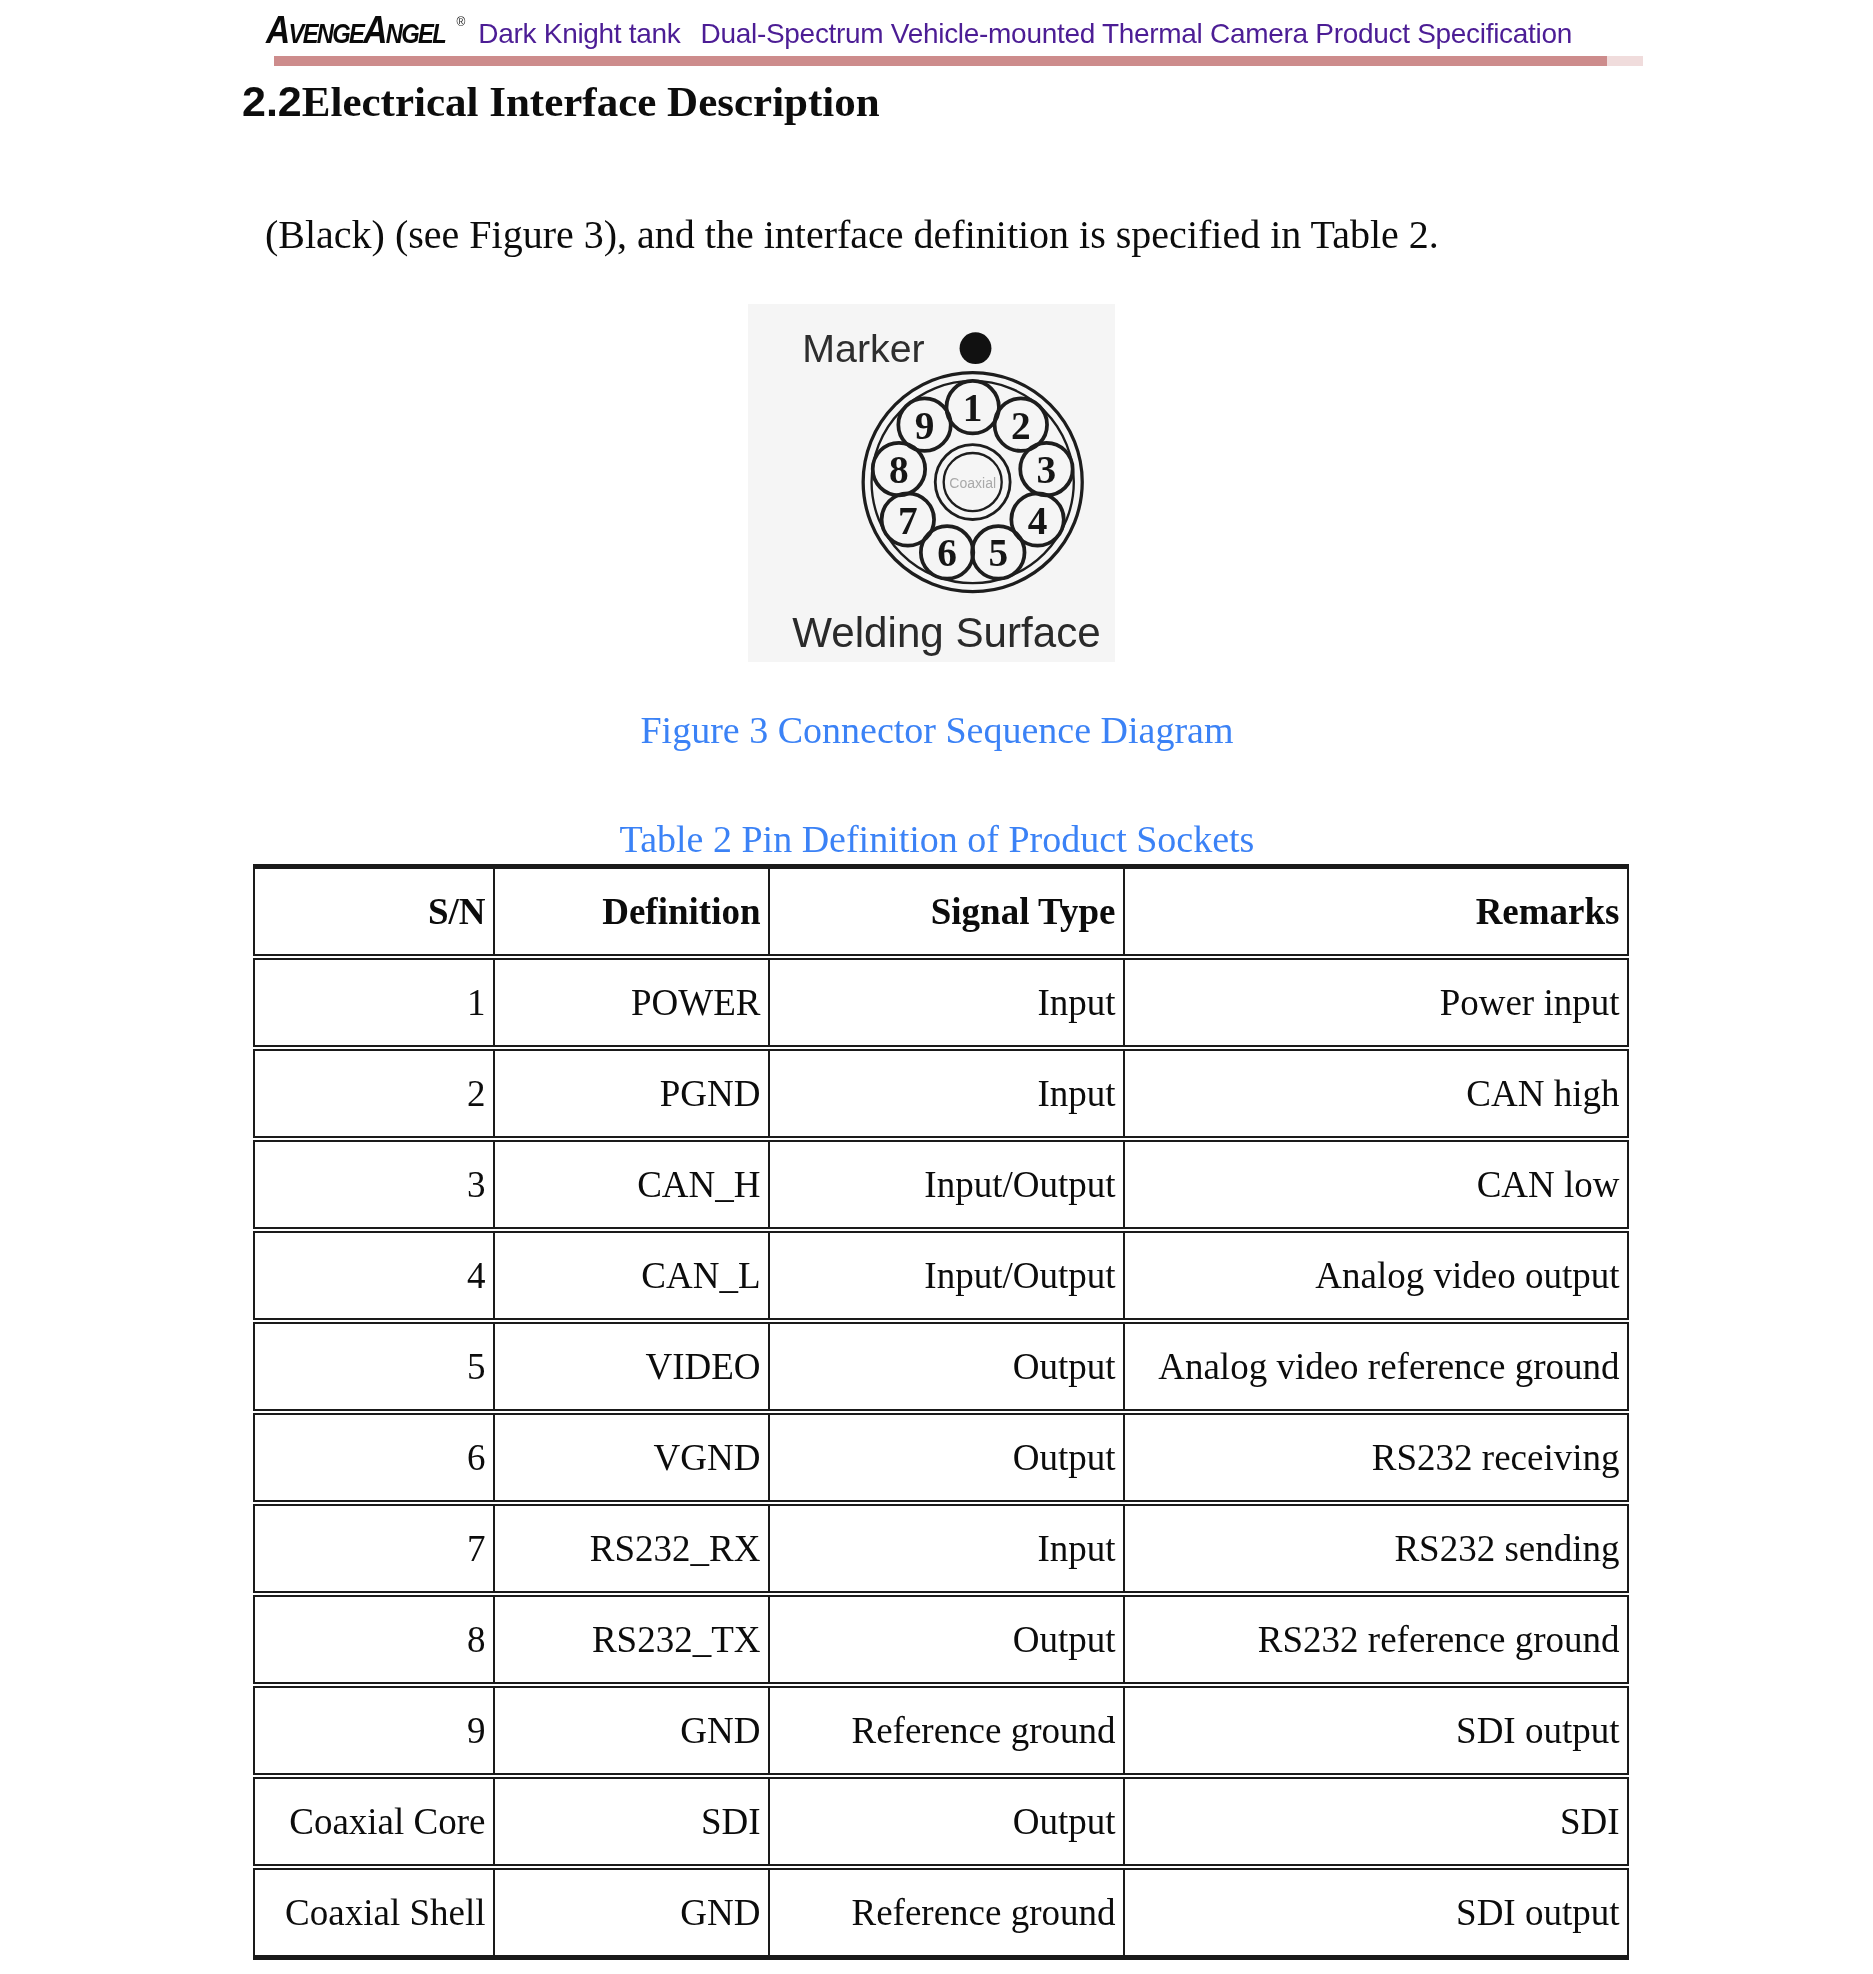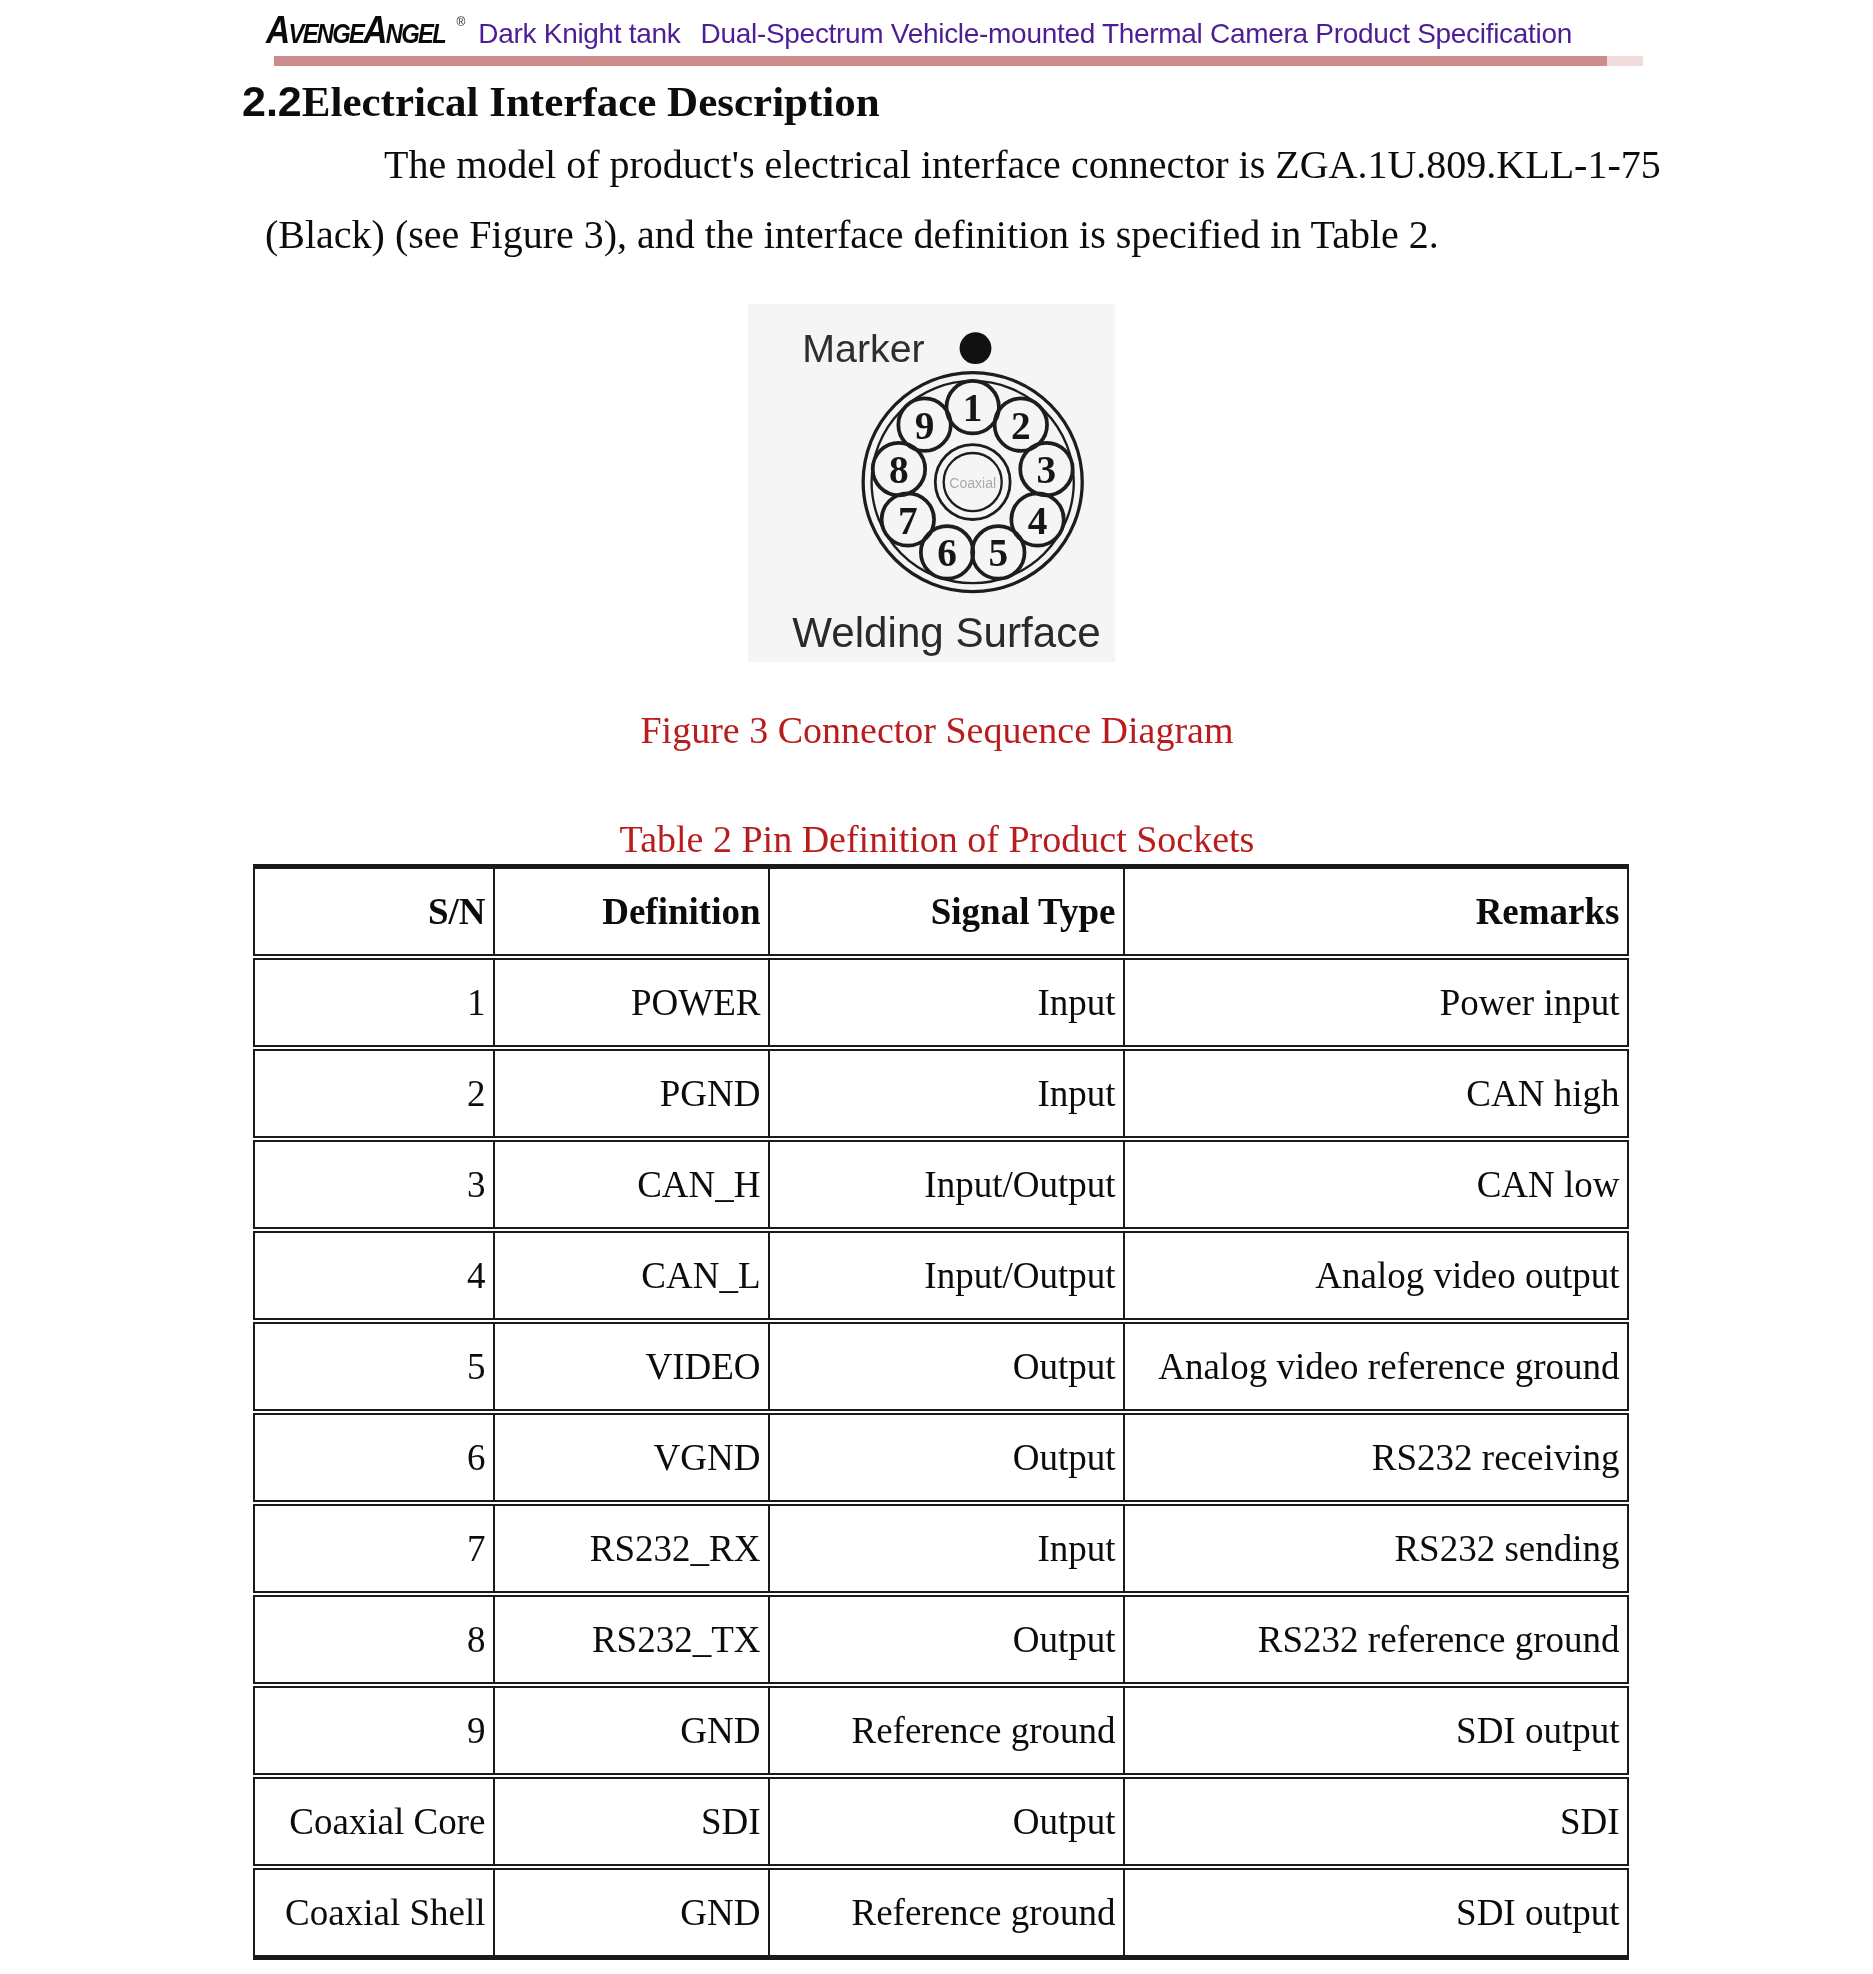--- a/index.html
+++ b/index.html
@@ -61,21 +61,21 @@
   .para-line1 { left:384px; top:142px; }
   .para-line2 { left:265px; top:212px; }
 
   
   .figure-box {
     position:absolute; left:748px; top:304px; width:367px; height:358px;
     background:#f5f5f5;
   }
   .figure-caption, .table-title {
     position:absolute; left:0; width:1874px; text-align:center;
-    font-size:38px; font-family:"Liberation Serif", serif; color:#b91c1c;
+    font-size:38px; font-family:"Liberation Serif", serif; color:#3b82f6;
   }
   .figure-caption { top:708px; }
   .table-title    { top:817px; }
 
   
   table.pin-table {
     position:absolute; left:253px; top:864px;
     width:1374px; border-collapse:collapse; table-layout:fixed;
     border:2.8px solid #1a1a1a; border-top:5.6px solid #1a1a1a; border-bottom:5.6px solid #1a1a1a;
     font-family:"Liberation Serif", serif; font-size:37px; color:#0c0c0c;
@@ -104,21 +104,20 @@
     <span class="hdr-t1">Dark Knight tank</span>
     <span class="hdr-t2">Dual-Spectrum Vehicle-mounted Thermal Camera Product Specification</span>
   </div>
   <div class="hdr-underline"></div>
   <div class="hdr-underline-ext"></div>
 
   <div class="section-heading">
     <span class="section-number">2.2</span><span class="section-title">Electrical Interface Description</span>
   </div>
 
-  <div class="para para-line1">The model of product's electrical interface connector is ZGA.1U.809.KLL-1-75</div>
   <div class="para para-line2">(Black) (see Figure 3), and the interface definition is specified in Table 2.</div>
 
   <div class="figure-box">
     <svg width="367" height="358" viewBox="0 0 392 382" xmlns="http://www.w3.org/2000/svg">
 
       <text x="58" y="62" font-family="Liberation Sans, sans-serif" font-size="42" fill="#2e2e2e">Marker</text>
       <circle cx="243" cy="47" r="17" fill="#111"></circle>
 
       <circle cx="240" cy="190" r="117" fill="none" stroke="#1d1d1d" stroke-width="3.5"></circle>
       <circle cx="240" cy="190" r="108" fill="none" stroke="#1d1d1d" stroke-width="2.5"></circle>

